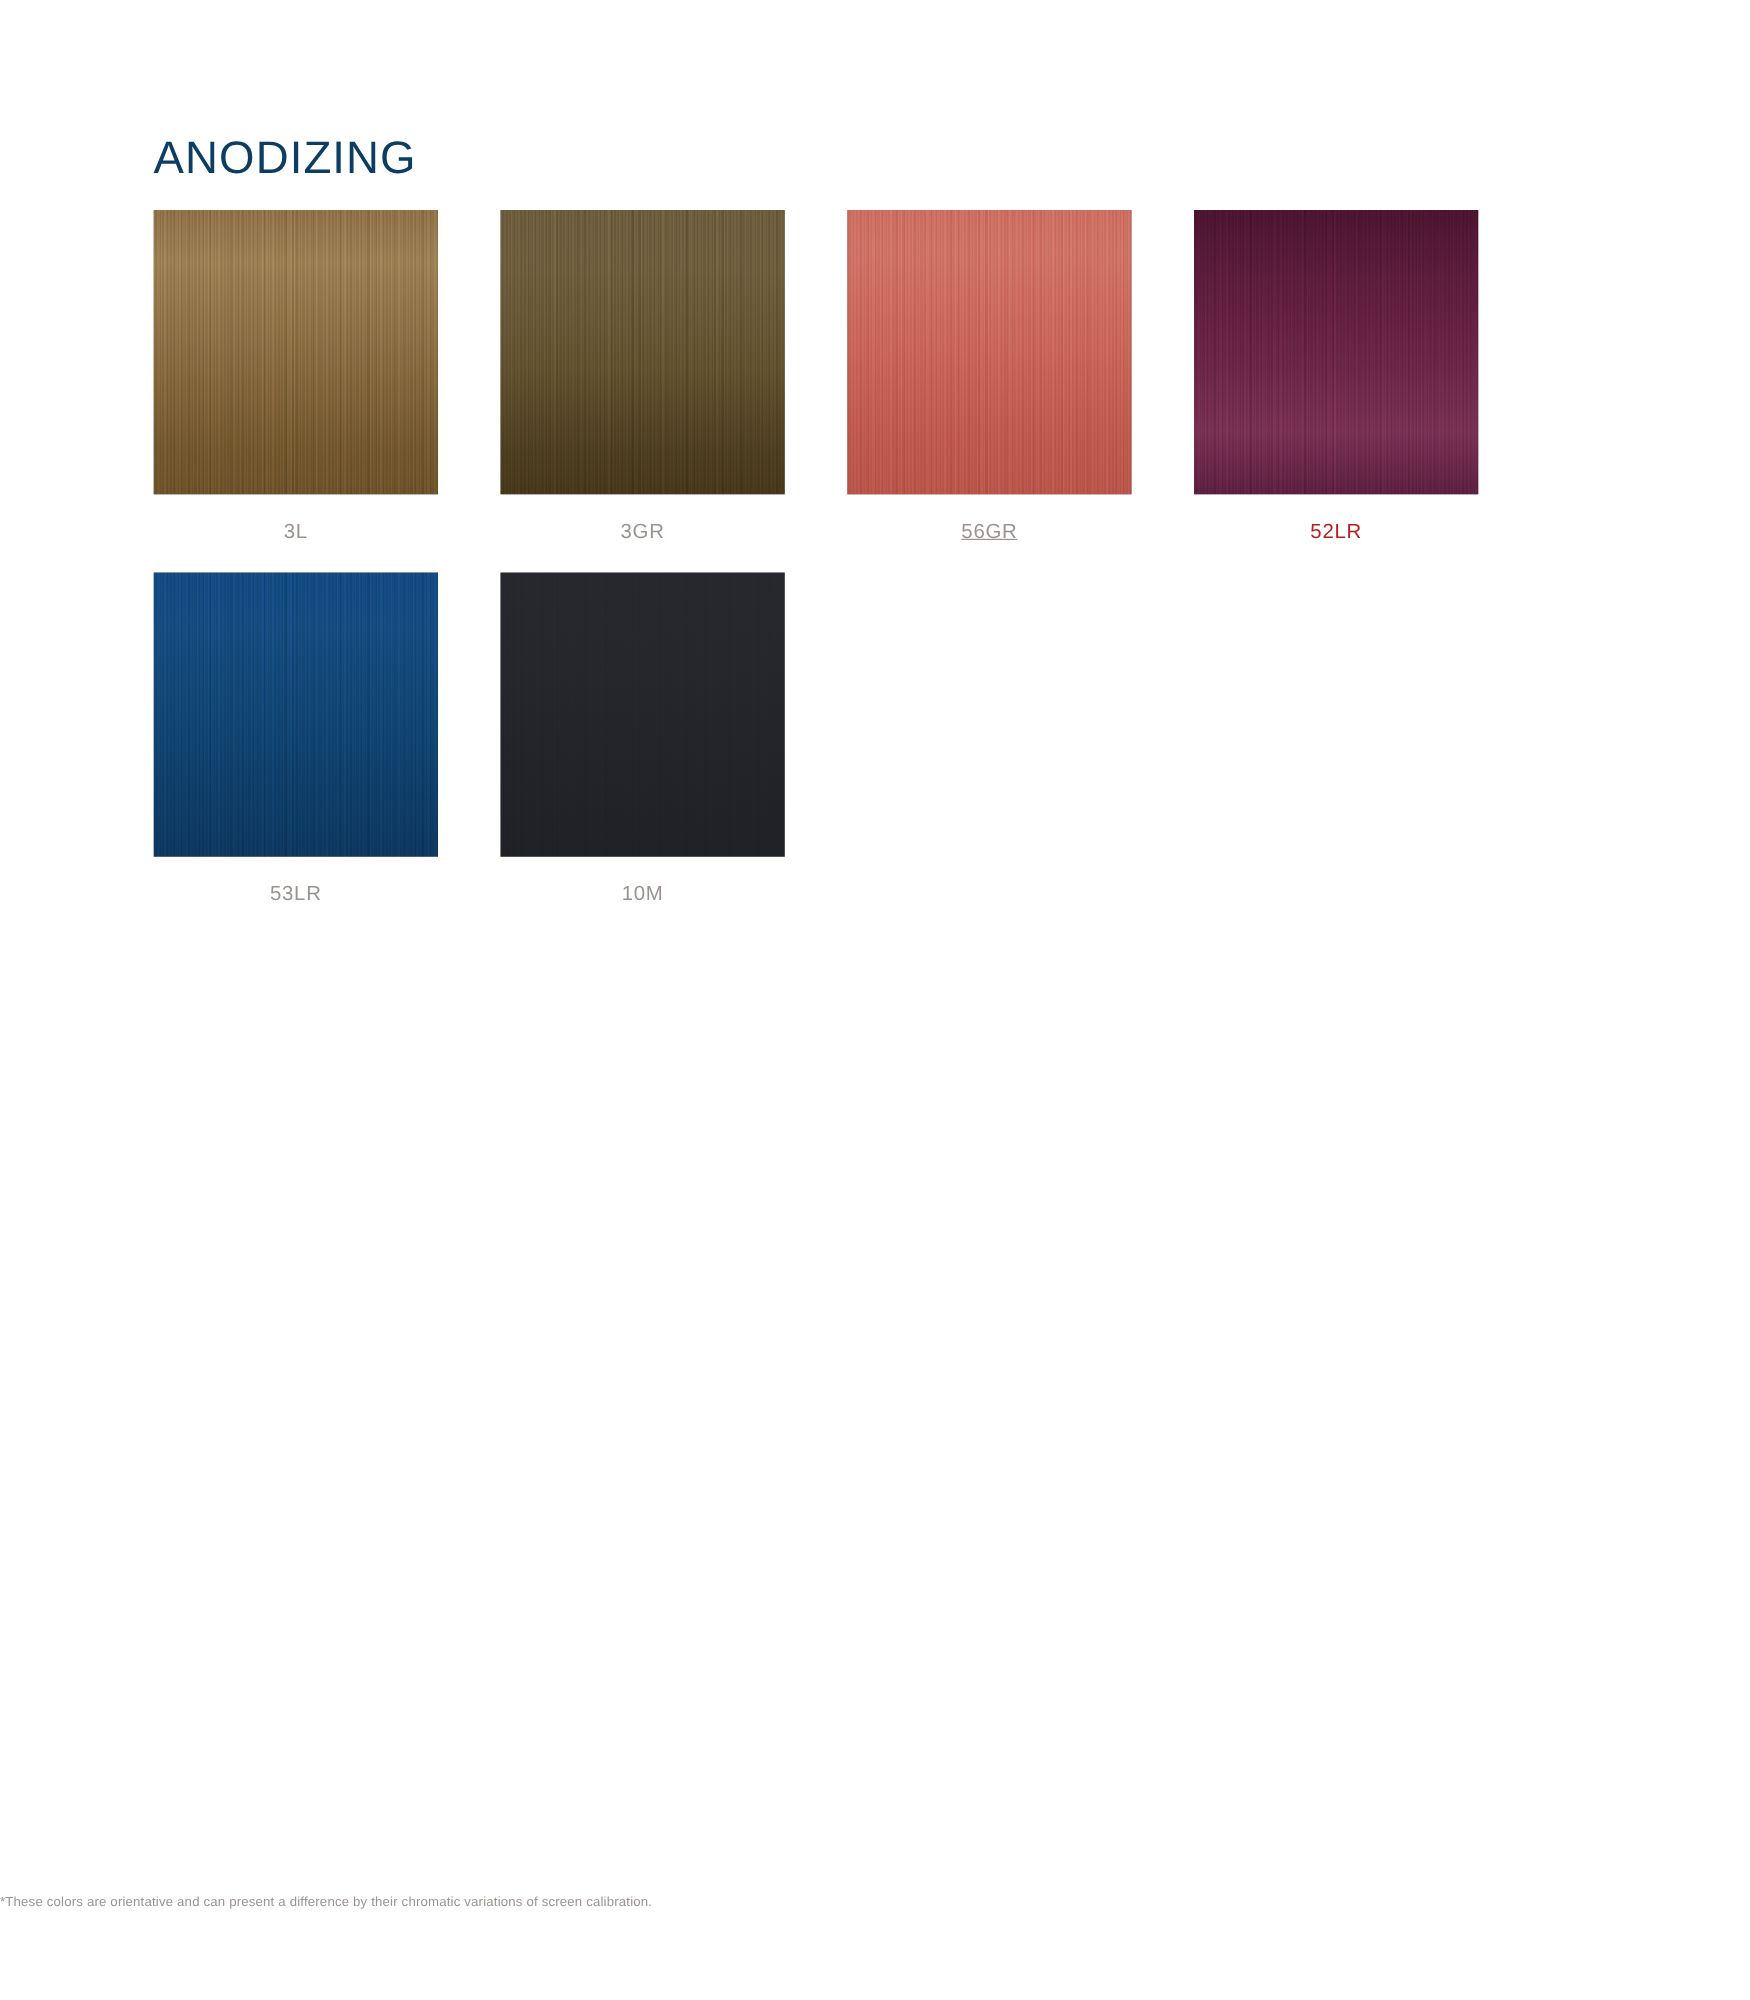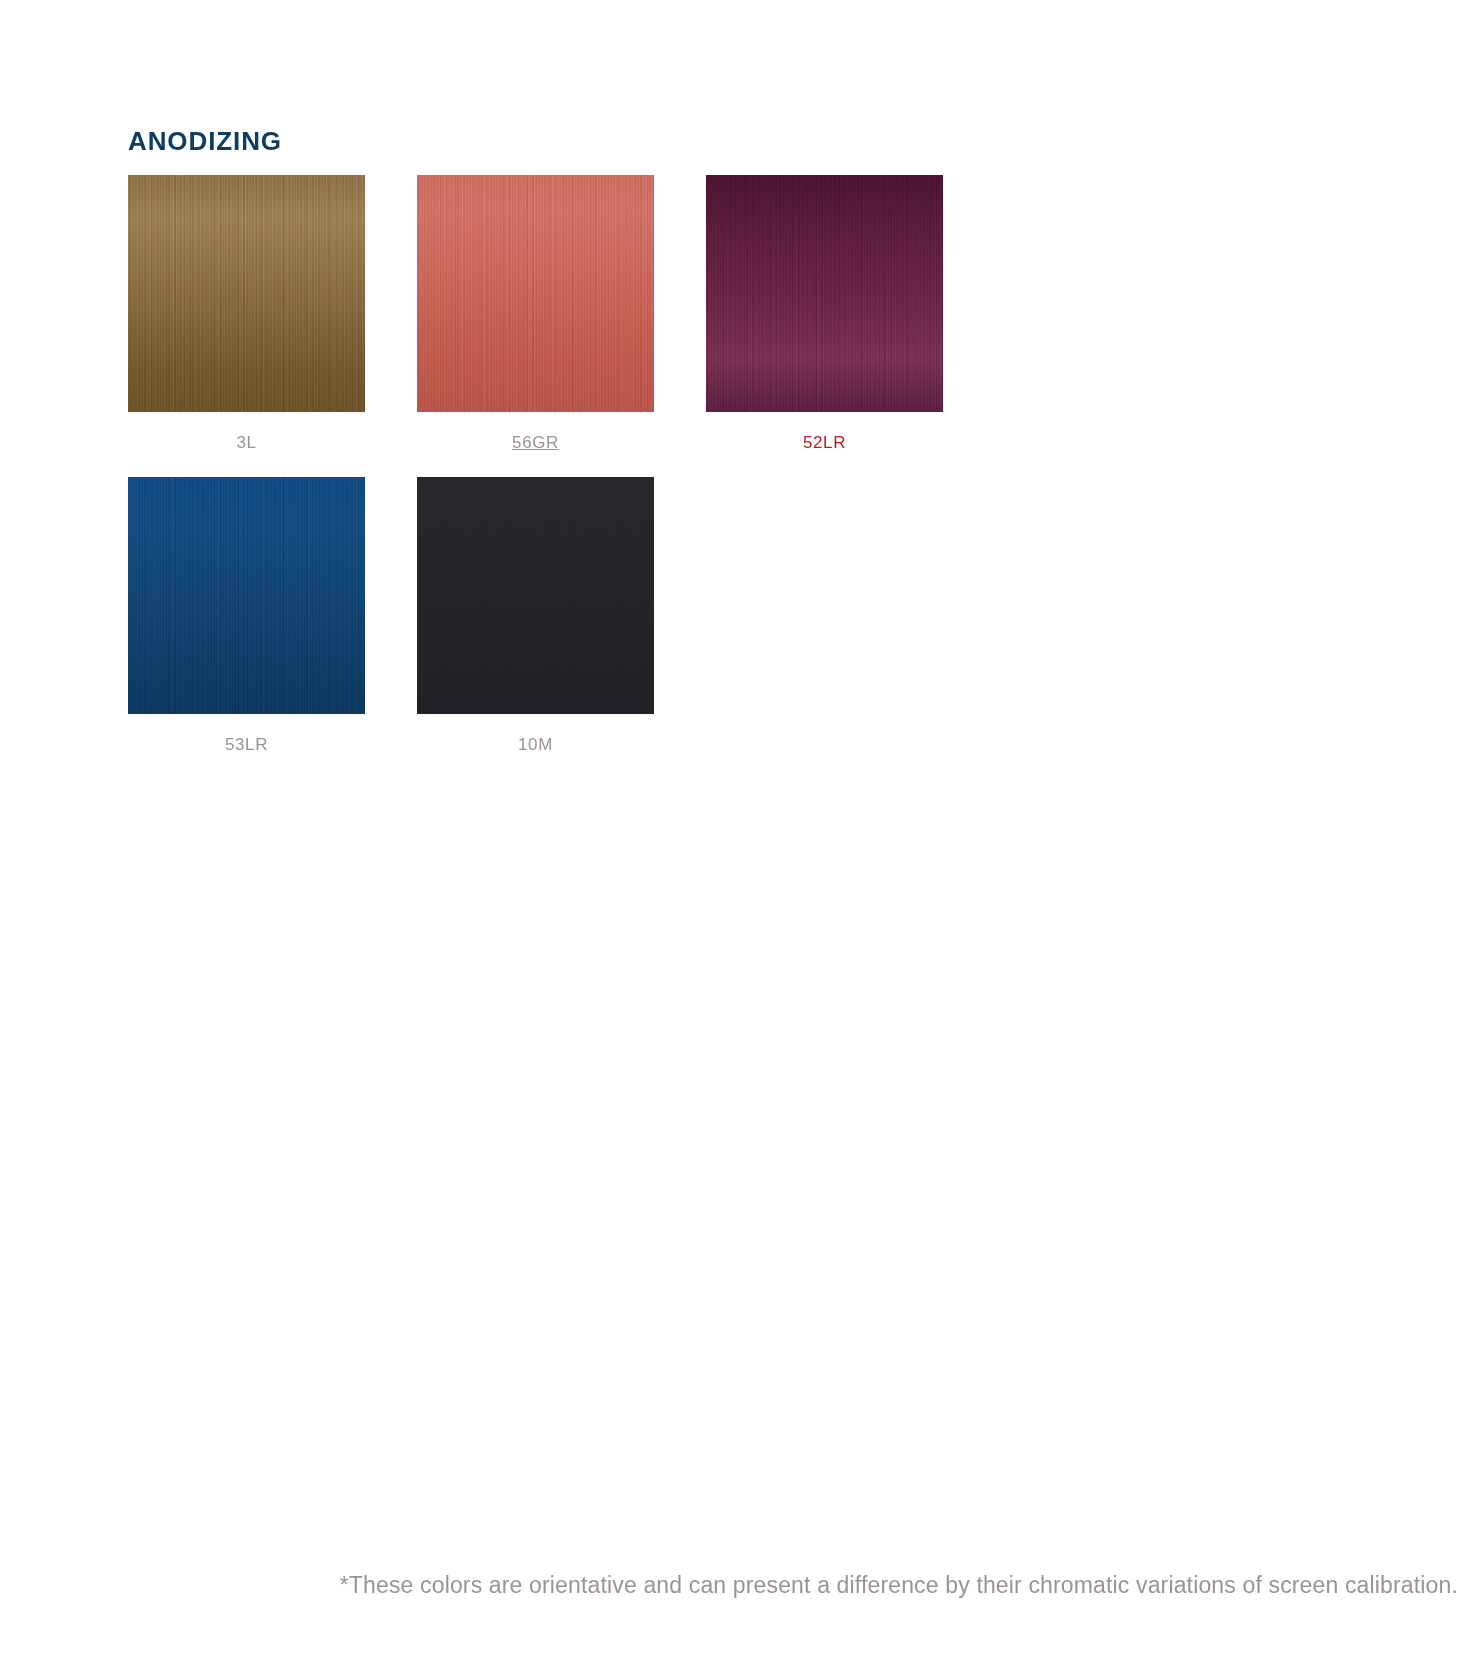--- a/index.html
+++ b/index.html
@@ -20,23 +20,23 @@
     position: relative;
     width: 1458px;
     height: 1667px;
     box-sizing: border-box;
   }
 
   
   .section-title {
     position: absolute;
     left: 128px;
-    top: 102px;
-    font-size: 26px;
-    font-weight: 700;
+    top: 85px;
+    font-size: 38px;
+    font-weight: 400;
     letter-spacing: 0.9px;
     color: #0d3d62;
     line-height: 44px;
     white-space: nowrap;
   }
 
   
   .swatch-grid {
     position: absolute;
     left: 128px;
@@ -115,22 +115,22 @@
     text-align: center;
     line-height: 20px;
   }
 
   
   .footnote {
     position: absolute;
     left: 0;
     right: 0;
     top: 1573px;
-    text-align: right;
-    font-size: 23px;
+    text-align: left;
+    font-size: 11px;
     letter-spacing: 0.15px;
     color: #9c9390;
     line-height: 24px;
   }
 </style>
 </head>
 <body style="background: rgb(255, 255, 255);">
 
 <div class="page">
 
@@ -141,20 +141,27 @@
     <div class="swatch-row">
 
       <div class="swatch-cell">
         <div class="swatch-chip">
           <div class="sheen" style="background: linear-gradient(rgb(142, 113, 73) 0%, rgb(155, 127, 83) 18%, rgb(138, 109, 67) 48%, rgb(116, 89, 47) 82%, rgb(109, 82, 41) 100%);"></div>
           <div class="grain"></div>
         </div>
         <div class="swatch-label" style="color: rgb(156, 147, 144);">3L</div>
       </div>
 
+      <div class="swatch-cell">
+        <div class="swatch-chip">
+          <div class="sheen" style="background: linear-gradient(rgb(109, 92, 61) 0%, rgb(110, 93, 61) 20%, rgb(98, 81, 47) 55%, rgb(77, 62, 33) 85%, rgb(71, 56, 25) 100%);"></div>
+          <div class="grain"></div>
+        </div>
+        <div class="swatch-label" style="color: rgb(156, 147, 144);">3GR</div>
+      </div>
 
       <div class="swatch-cell">
         <div class="swatch-chip">
           <div class="sheen" style="background: linear-gradient(rgb(204, 110, 96) 0%, rgb(207, 114, 101) 15%, rgb(200, 100, 88) 50%, rgb(190, 90, 77) 80%, rgb(185, 85, 74) 100%);"></div>
           <div class="grain"></div>
         </div>
         <div class="swatch-label" style="color: rgb(156, 147, 144); text-decoration: underline;">56GR</div>
       </div>
 
       <div class="swatch-cell">

